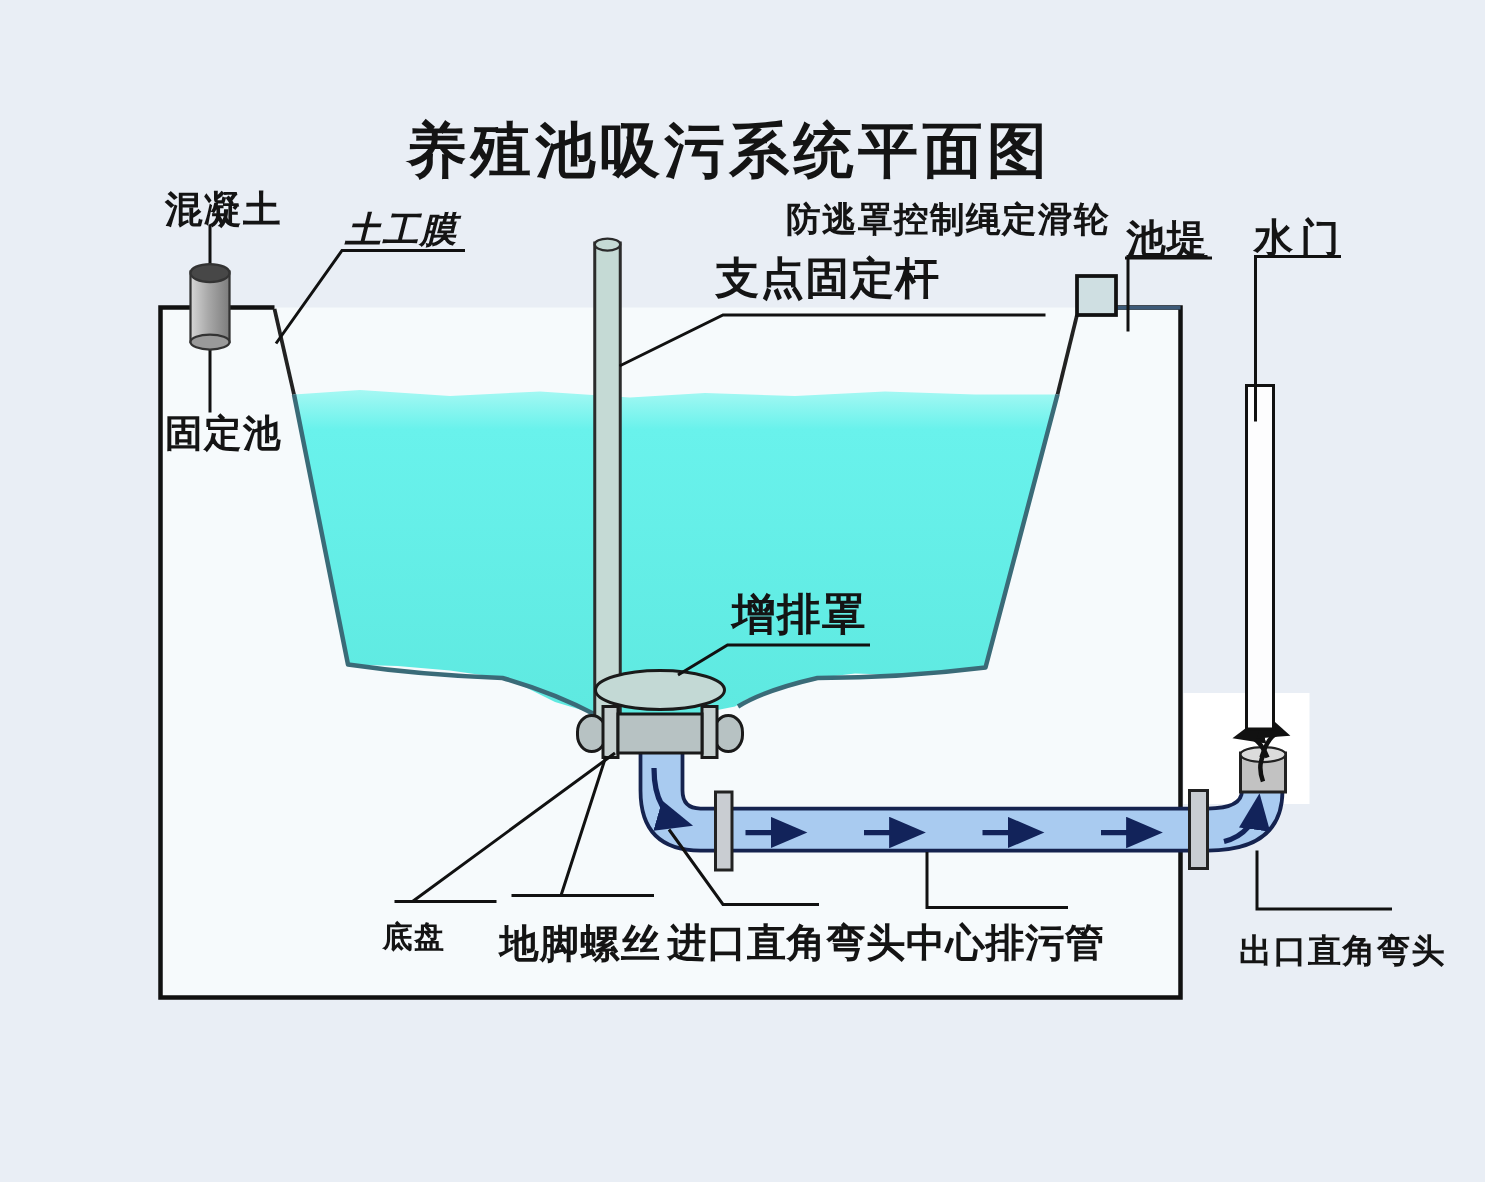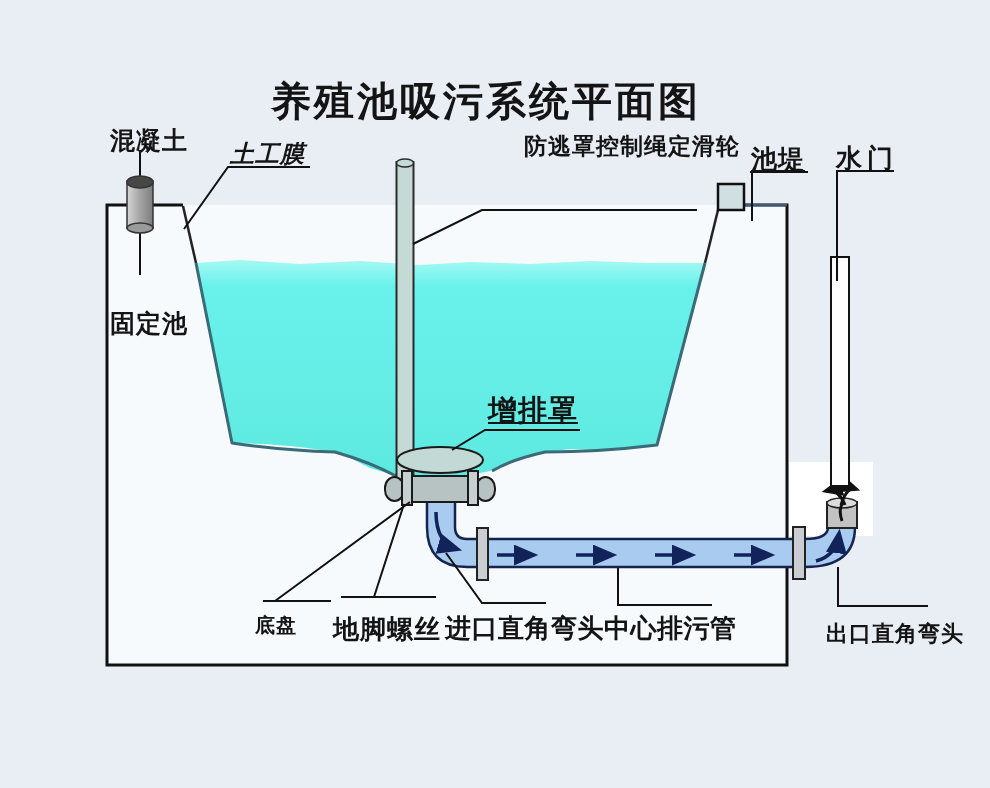--- a/index.html
+++ b/index.html
@@ -161,30 +161,31 @@
       <path d="M838,567 L838,606 L928,606"></path>
     </g>
   </svg>
 
   <div class="lbl title" style="left:271px;top:80px;">养殖池吸污系统平面图</div>
 
   <div class="lbl" style="left:110px;top:127px;font-size:25px;">混凝土</div>
 
   <div class="lbl" style="left:230px;top:141px;font-size:24px;font-style:italic;">土工膜</div>
 
-  <div class="lbl" style="left:110px;top:276px;font-size:25px;margin-top:34px;">固定池</div>
+  <div class="lbl" style="left:110px;top:276px;font-size:25px;">固定池</div>
 
   <div class="lbl" style="left:477px;top:134px;font-size:23px;margin-left:47px;">防逃罩控制绳定滑轮</div>
 
+  <div class="lbl" style="left:477px;top:171px;font-size:29px;">支点固定杆</div>
 
   <div class="lbl" style="left:751px;top:145px;font-size:26px;text-decoration:underline;">池堤</div>
 
   <div class="lbl" style="left:836px;top:144px;font-size:26px;letter-spacing:5px;">水门</div>
 
-  <div class="lbl" style="left:488px;top:395px;font-size:29px;text-decoration:underline;">增排罩</div>
+  <div class="lbl" style="left:488px;top:395px;font-size:29px;">增排罩</div>
 
   <div class="lbl" style="left:255px;top:615px;font-size:20px;">底盘</div>
 
   <div class="lbl" style="left:333px;top:615px;font-size:26px;text-align:center;">地脚螺丝</div>
 
   <div class="lbl" style="left:445px;top:615px;font-size:26px;letter-spacing:0.5px;font-family:Liberation Serif, serif;">进口直角弯头中心排污管</div>
 
   <div class="lbl" style="left:826px;top:622px;font-size:22px;">出口直角弯头</div>
 
 </div>

